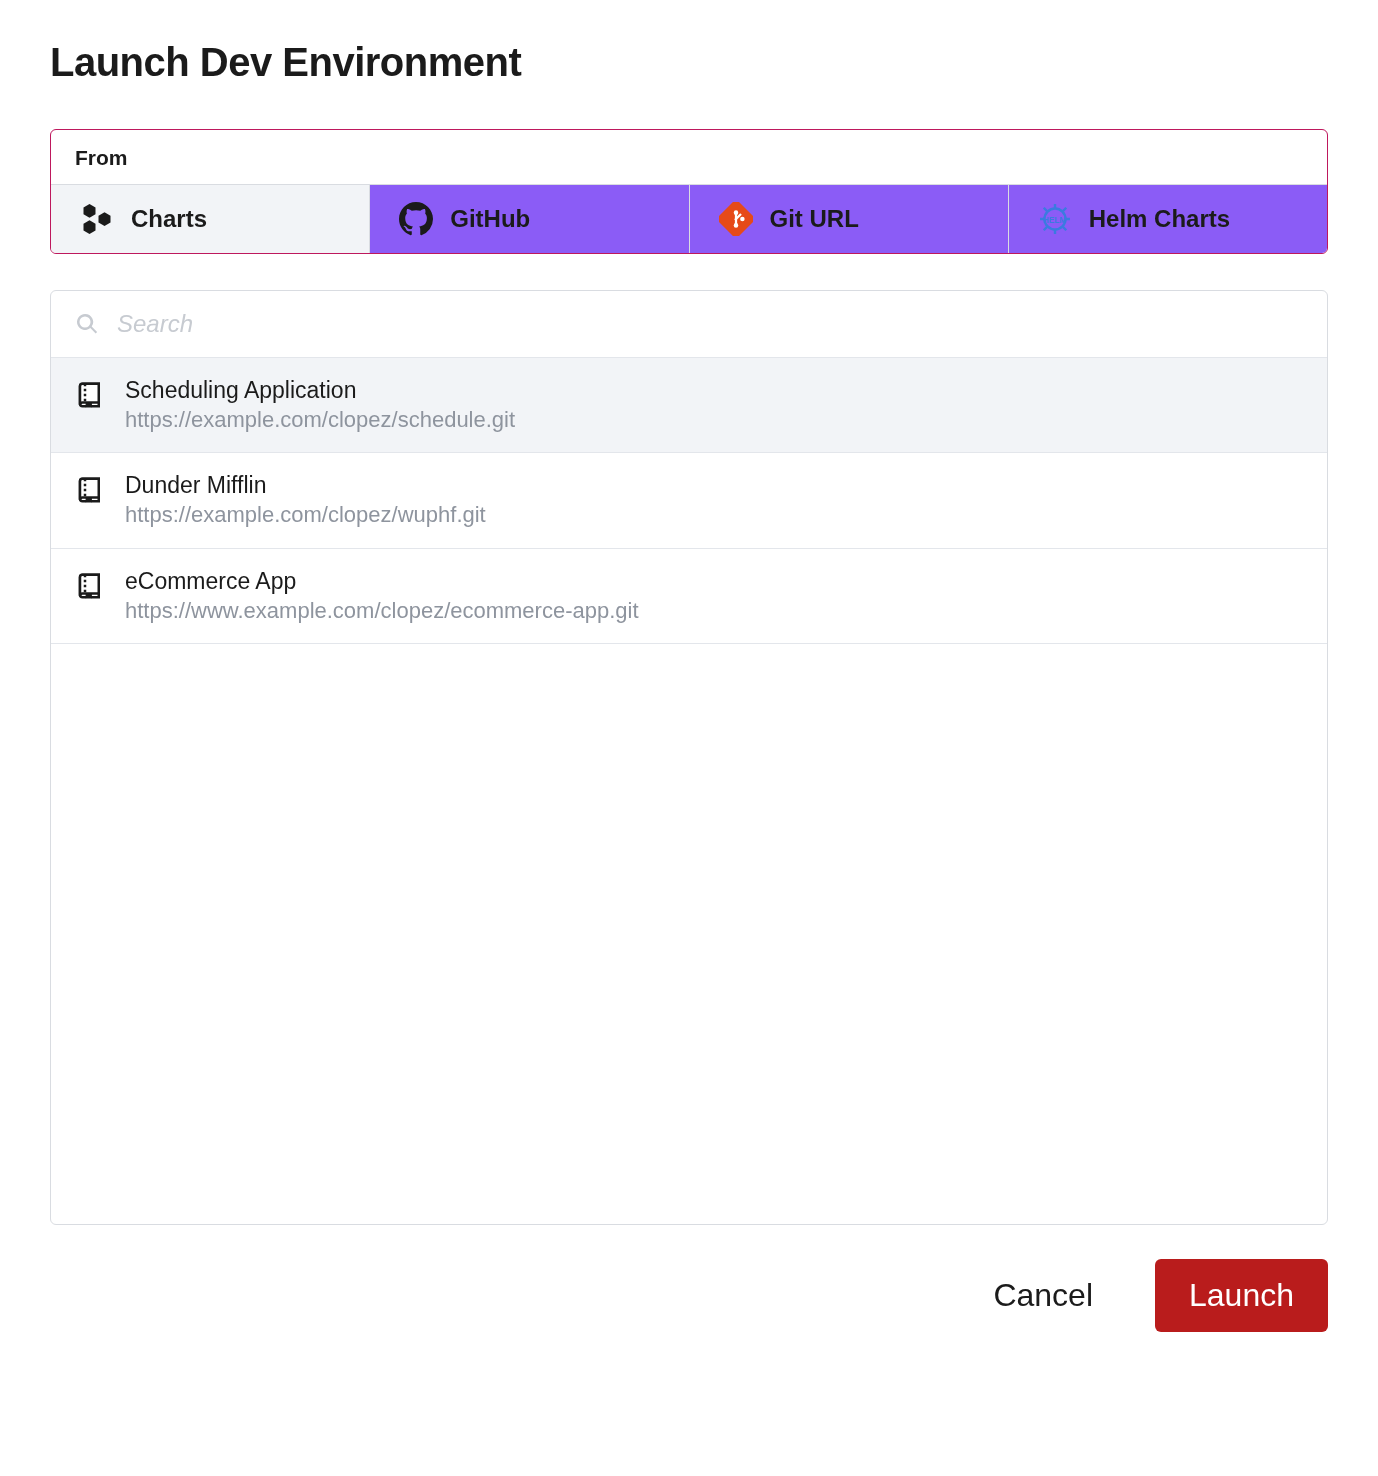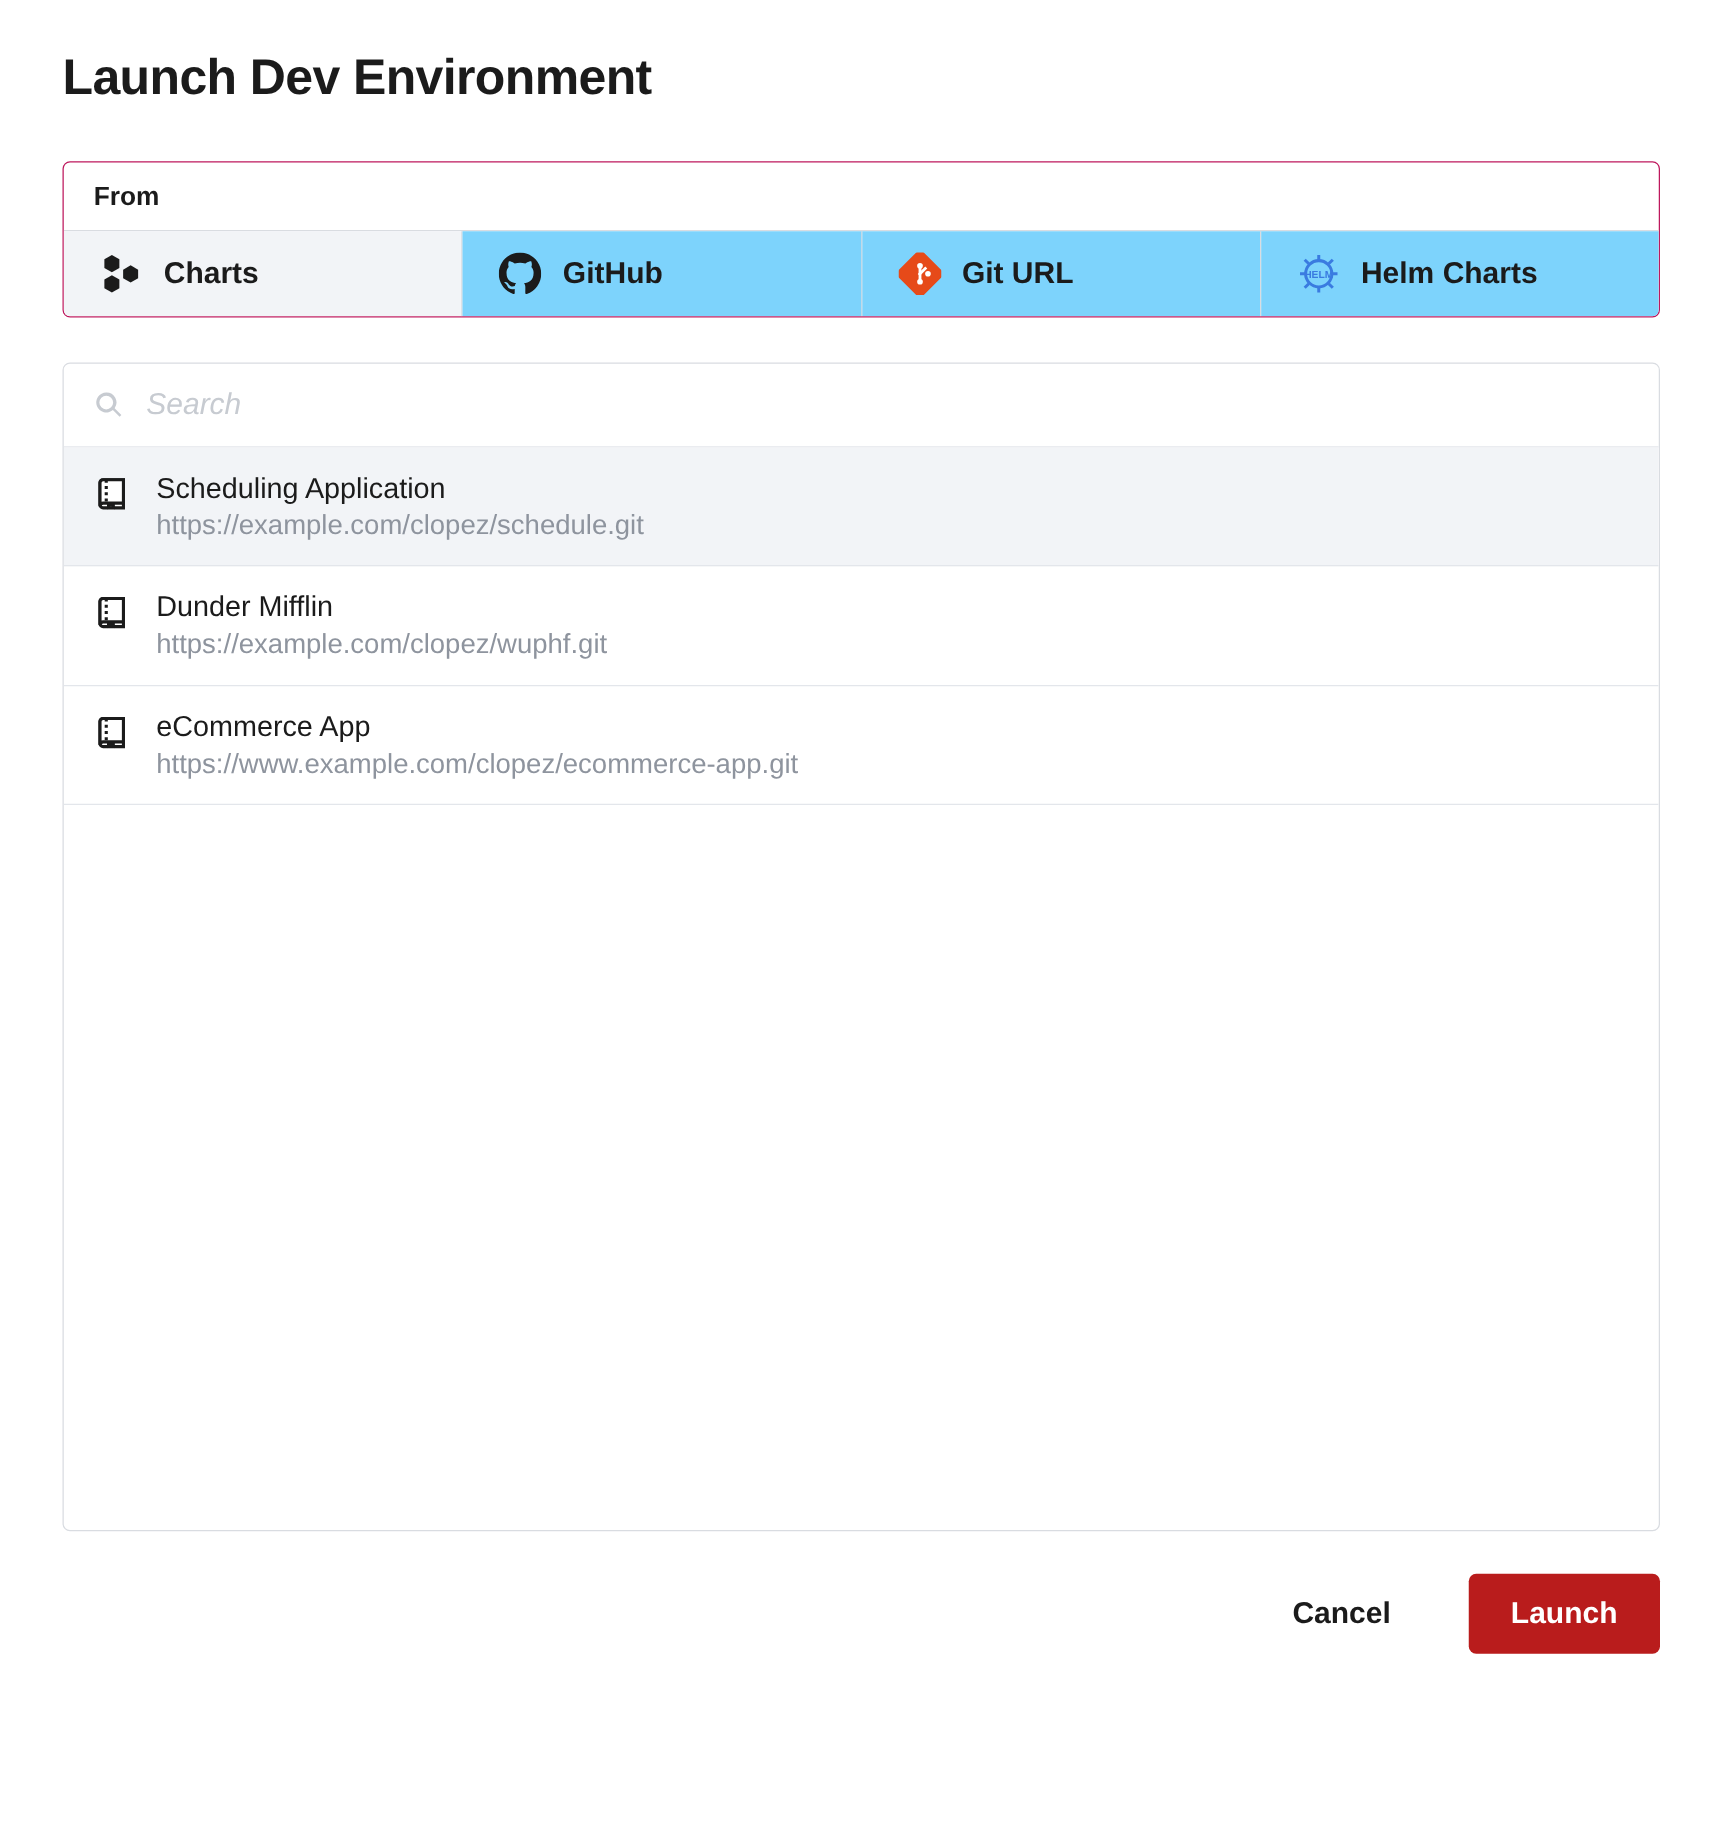--- a/index.html
+++ b/index.html
@@ -38,21 +38,21 @@
   }
   .tab {
     flex: 1;
     display: flex;
     align-items: center;
     gap: 16px;
     padding: 16px 28px;
     font-size: 24px;
     font-weight: 700;
     cursor: pointer;
-    background: #7dd3fc;
+    background: #8b5cf6;
     border-right: 1px solid #D9DCE1;
   }
   .tab:last-child { border-right: none; }
   .tab.selected { background: #F2F4F7; }
   .tab .icon {
     width: 36px; height: 36px;
     display: inline-flex;
     align-items: center; justify-content: center;
     flex-shrink: 0;
   }
@@ -129,22 +129,22 @@
 
   
   .footer {
     display: flex;
     justify-content: flex-end;
     align-items: center;
     gap: 28px;
     margin-top: 34px;
   }
   .btn {
-    font-size: 24px;
-    font-weight: 700;
+    font-size: 32px;
+    font-weight: 400;
     padding: 18px 34px;
     border-radius: 6px;
     border: none;
     cursor: pointer;
   }
   .btn-cancel {
     background: transparent;
     color: #1B1B1B;
   }
   .btn-launch {

